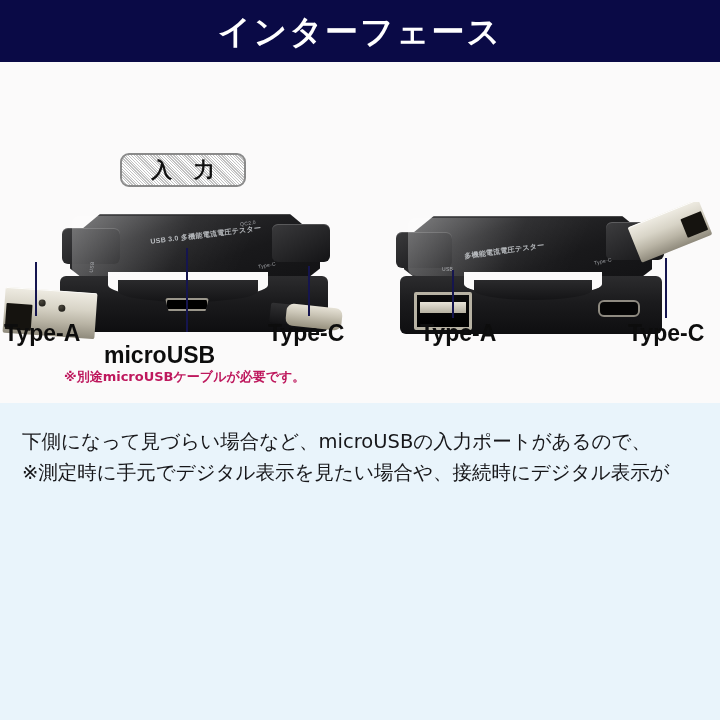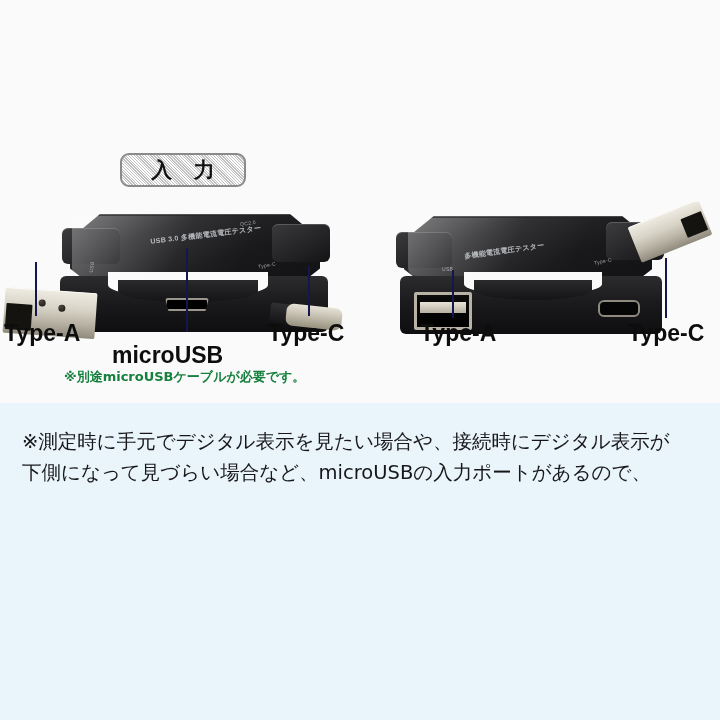--- a/index.html
+++ b/index.html
@@ -132,21 +132,21 @@
 
   
   .leader{position:absolute;width:2px;background:#15154f;}
 
   
   .plabel{
     position:absolute;font-size:23px;font-weight:bold;color:#0d0d0d;
     white-space:nowrap;font-family:"Liberation Sans",sans-serif;
   }
   .note-red{
-    position:absolute;font-size:13px;font-weight:bold;color:#15803d;
+    position:absolute;font-size:13px;font-weight:bold;color:#be185d;
     white-space:nowrap;
     font-family:"DejaVu Sans","Liberation Sans",sans-serif;
   }
 
   
   .desc-panel{
     position:absolute;left:0;top:403px;width:720px;height:317px;
     background:#e9f4fb;
   }
   .desc{
@@ -154,20 +154,23 @@
     font-size:19.5px;line-height:31px;color:#17171a;
     font-family:"DejaVu Sans","Liberation Sans",sans-serif;
   }
   .desc div{white-space:nowrap;}
 </style>
 </head>
 <body>
 
 <div class="page">
 
+  <div class="banner">
+    <div class="banner-title">インターフェース</div>
+  </div>
 
   <div class="top-area">
 
     <div class="badge" id="badge-in">
       <span>入 力</span>
     </div>
 
     <div class="stage" id="stage-left">
 
       <div class="body-top" style="left:70px;top:12px;width:250px;height:78px;
@@ -251,30 +254,30 @@
     </div>
 
     <div class="leader" style="left:35px;top:200px;height:54px;"></div>
     <div class="leader" style="left:186px;top:186px;height:84px;"></div>
     <div class="leader" style="left:308px;top:204px;height:50px;"></div>
 
     <div class="leader" style="left:452px;top:208px;height:48px;"></div>
     <div class="leader" style="left:665px;top:196px;height:60px;"></div>
 
     <div class="plabel" style="left:4px;top:258px;">Type-A</div>
-    <div class="plabel" style="left:112px;top:280px;">microUSB</div>
+    <div class="plabel" style="left:104px;top:280px;">microUSB</div>
     <div class="plabel" style="left:268px;top:258px;">Type-C</div>
     <div class="note-red" style="left:64px;top:306px;">※別途microUSBケーブルが必要です。</div>
 
     <div class="plabel" style="left:420px;top:258px;">Type-A</div>
     <div class="plabel" style="left:628px;top:258px;">Type-C</div>
 
   </div>
 
   <div class="desc-panel">
     <div class="desc">
+      <div>下側になって見づらい場合など、microUSBの入力ポートがあるので、</div>
       <div>※測定時に手元でデジタル表示を見たい場合や、接続時にデジタル表示が</div>
-      <div>下側になって見づらい場合など、microUSBの入力ポートがあるので、</div>
     </div>
 
   </div>
 
 </div>
 
 </body></html>

